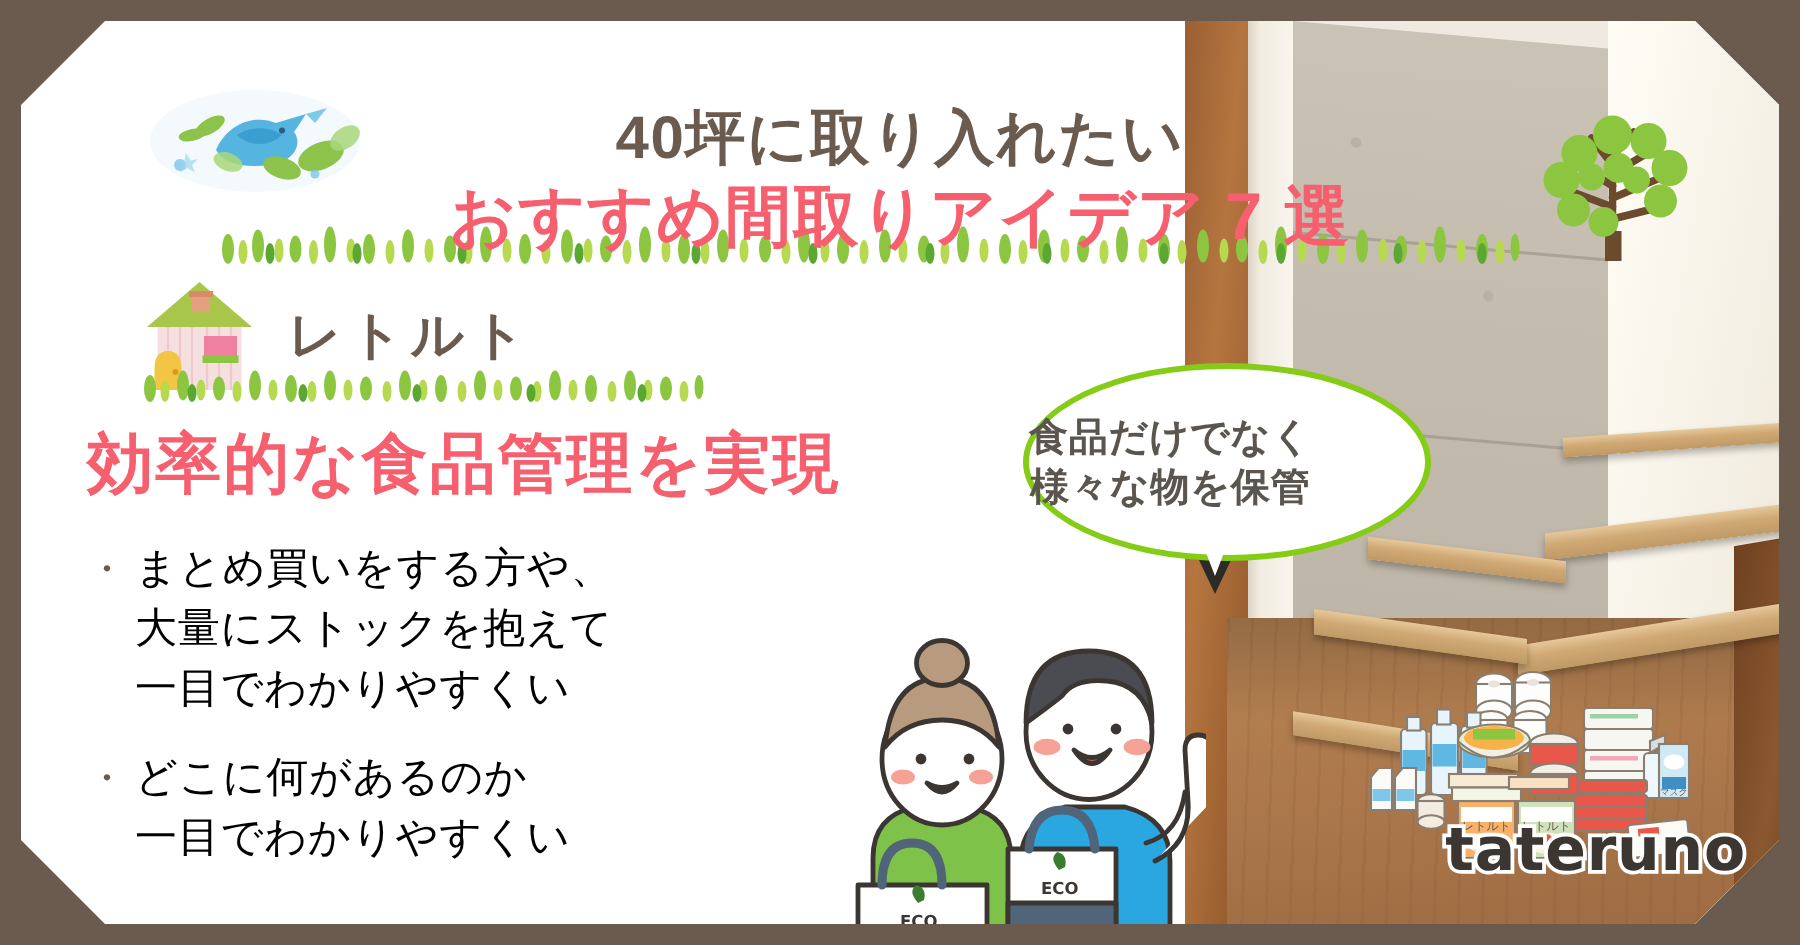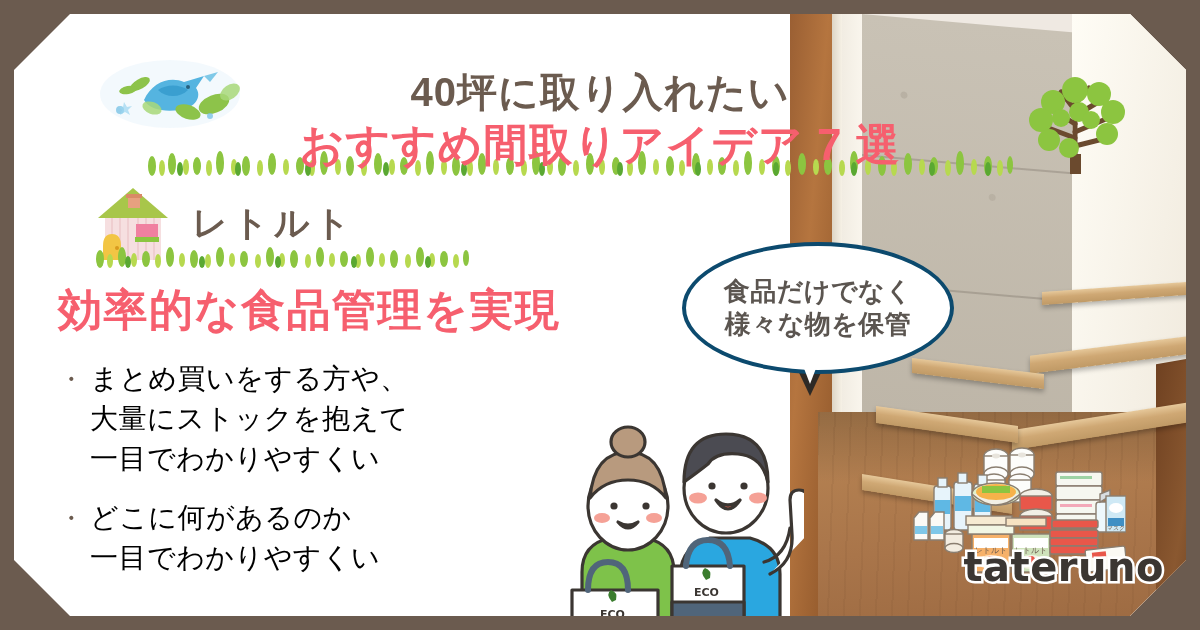--- a/index.html
+++ b/index.html
@@ -143,22 +143,22 @@
   .shelf.s3{ left:222px; top:400px; width:205px; height:20px; transform:skewY(-9deg);}
   .shelf.s3b{ left:86px; top:402px; width:142px; height:17px; transform:skewY(8deg);}
   .shelf.s4{ left:72px; top:472px; width:150px; height:16px; transform:skewY(9deg);}
 
   
   .bubble{
     position:absolute; left:668px; top:228px; width:272px; height:132px; z-index:9;
   }
   .bubble-ell{
     position:absolute; inset:0;
-    background:#fff; border:4px solid #0c4a6e; border-radius:50%;
-    display:flex; align-items:center; justify-content:center;
+    background:#fff; border:4px solid #84cc16; border-radius:50%;
+    display:flex; align-items:center; justify-content:flex-start;
   }
   .bubble-txt{
     font-size:26px; font-weight:bold; color:#5b5550;
     line-height:1.28; text-align:center; letter-spacing:0.5px;
   }
   .bubble-txt .ln{ display:block; }
   .bubble-tail{
     position:absolute; left:112px; top:120px; width:0;height:0;
     border-left:16px solid transparent; border-right:16px solid transparent;
     border-top:34px solid #2e2a26;

